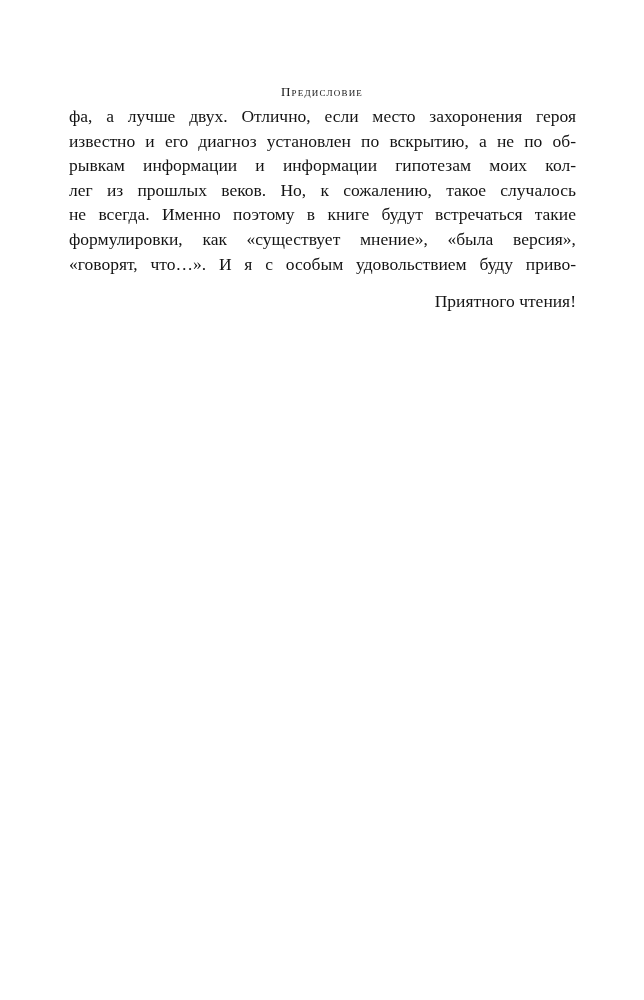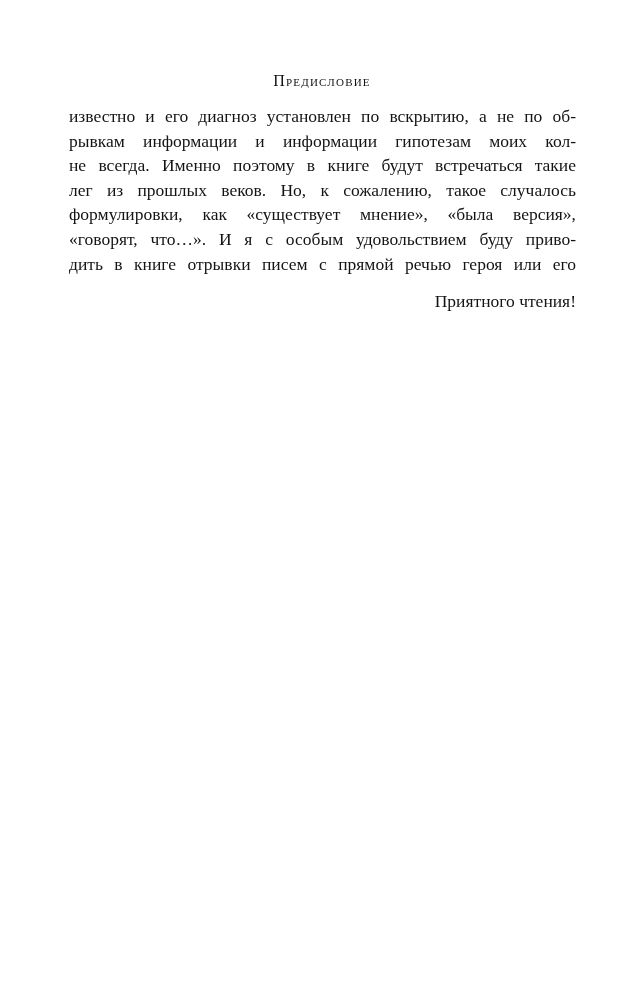--- a/index.html
+++ b/index.html
@@ -11,25 +11,25 @@
     position: relative;
     width: 644px;
     height: 1000px;
     background: #ffffff;
     font-family: "Liberation Serif", "DejaVu Serif", serif;
     color: #141414;
     overflow: hidden;
   }
   .running-header {
     position: absolute;
-    top: 72px;
+    top: 84px;
     left: 0;
     width: 100%;
     text-align: center;
-    font-size: 16px;
+    font-size: 13px;
     letter-spacing: 1.2px;
     font-variant: small-caps;
     color: #111111;
   }
   .text-block {
     position: absolute;
     top: 104px;
     left: 69px;
     width: 507px;
     font-size: 17.5px;
@@ -50,24 +50,24 @@
   }
 </style>
 </head>
 <body>
 
 <div class="page">
 
   <div class="running-header">Предисловие</div>
 
   <div class="text-block">
+    <div class="text-line">фа, а лучше двух. Отлично, если место захоронения героя</div>
     <div class="text-line">известно и его диагноз установлен по вскрытию, а не по об-</div>
     <div class="text-line">рывкам информации и информации гипотезам моих кол-</div>
+    <div class="text-line">лег из прошлых веков. Но, к сожалению, такое случалось</div>
     <div class="text-line">не всегда. Именно поэтому в книге будут встречаться такие</div>
-    <div class="text-line">лег из прошлых веков. Но, к сожалению, такое случалось</div>
     <div class="text-line">формулировки, как «существует мнение», «была версия»,</div>
     <div class="text-line">«говорят, что…». И я с особым удовольствием буду приво-</div>
-    <div class="text-line">дить в книге отрывки писем с прямой речью героя или его</div>
 
     <div class="closing-line">Приятного чтения!</div>
   </div>
 
 </div>
 
 </body></html>

